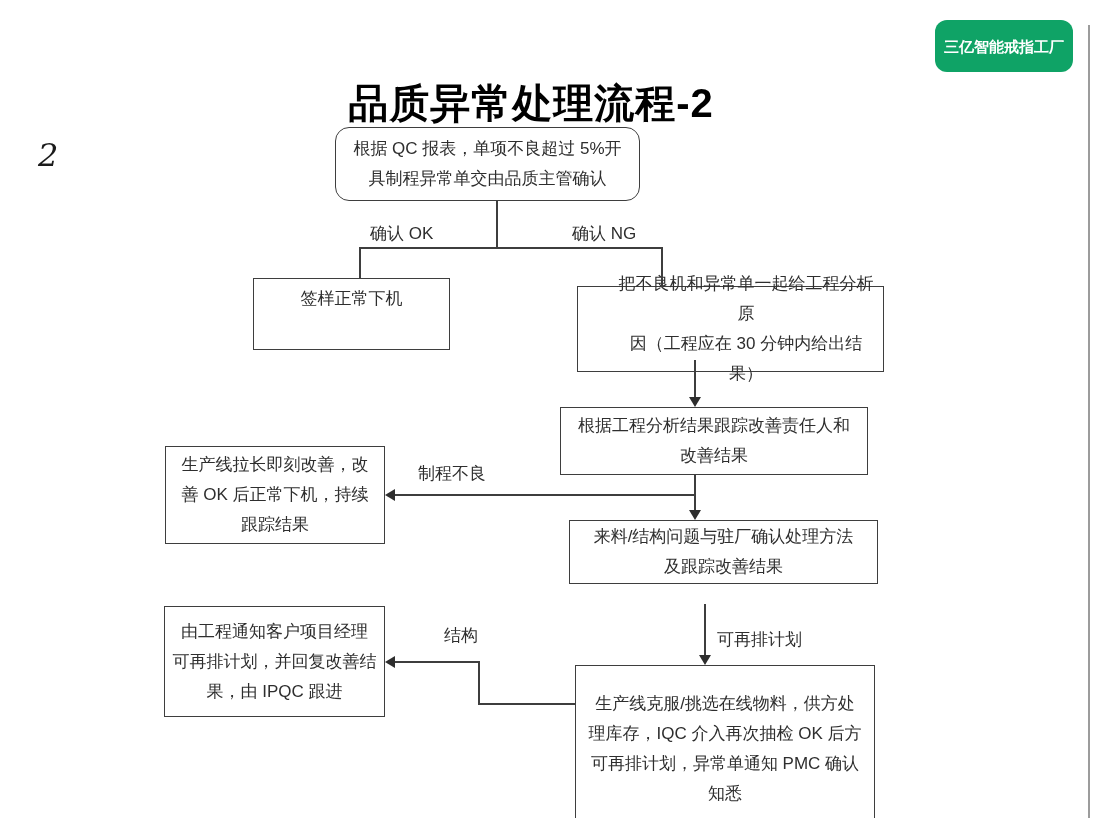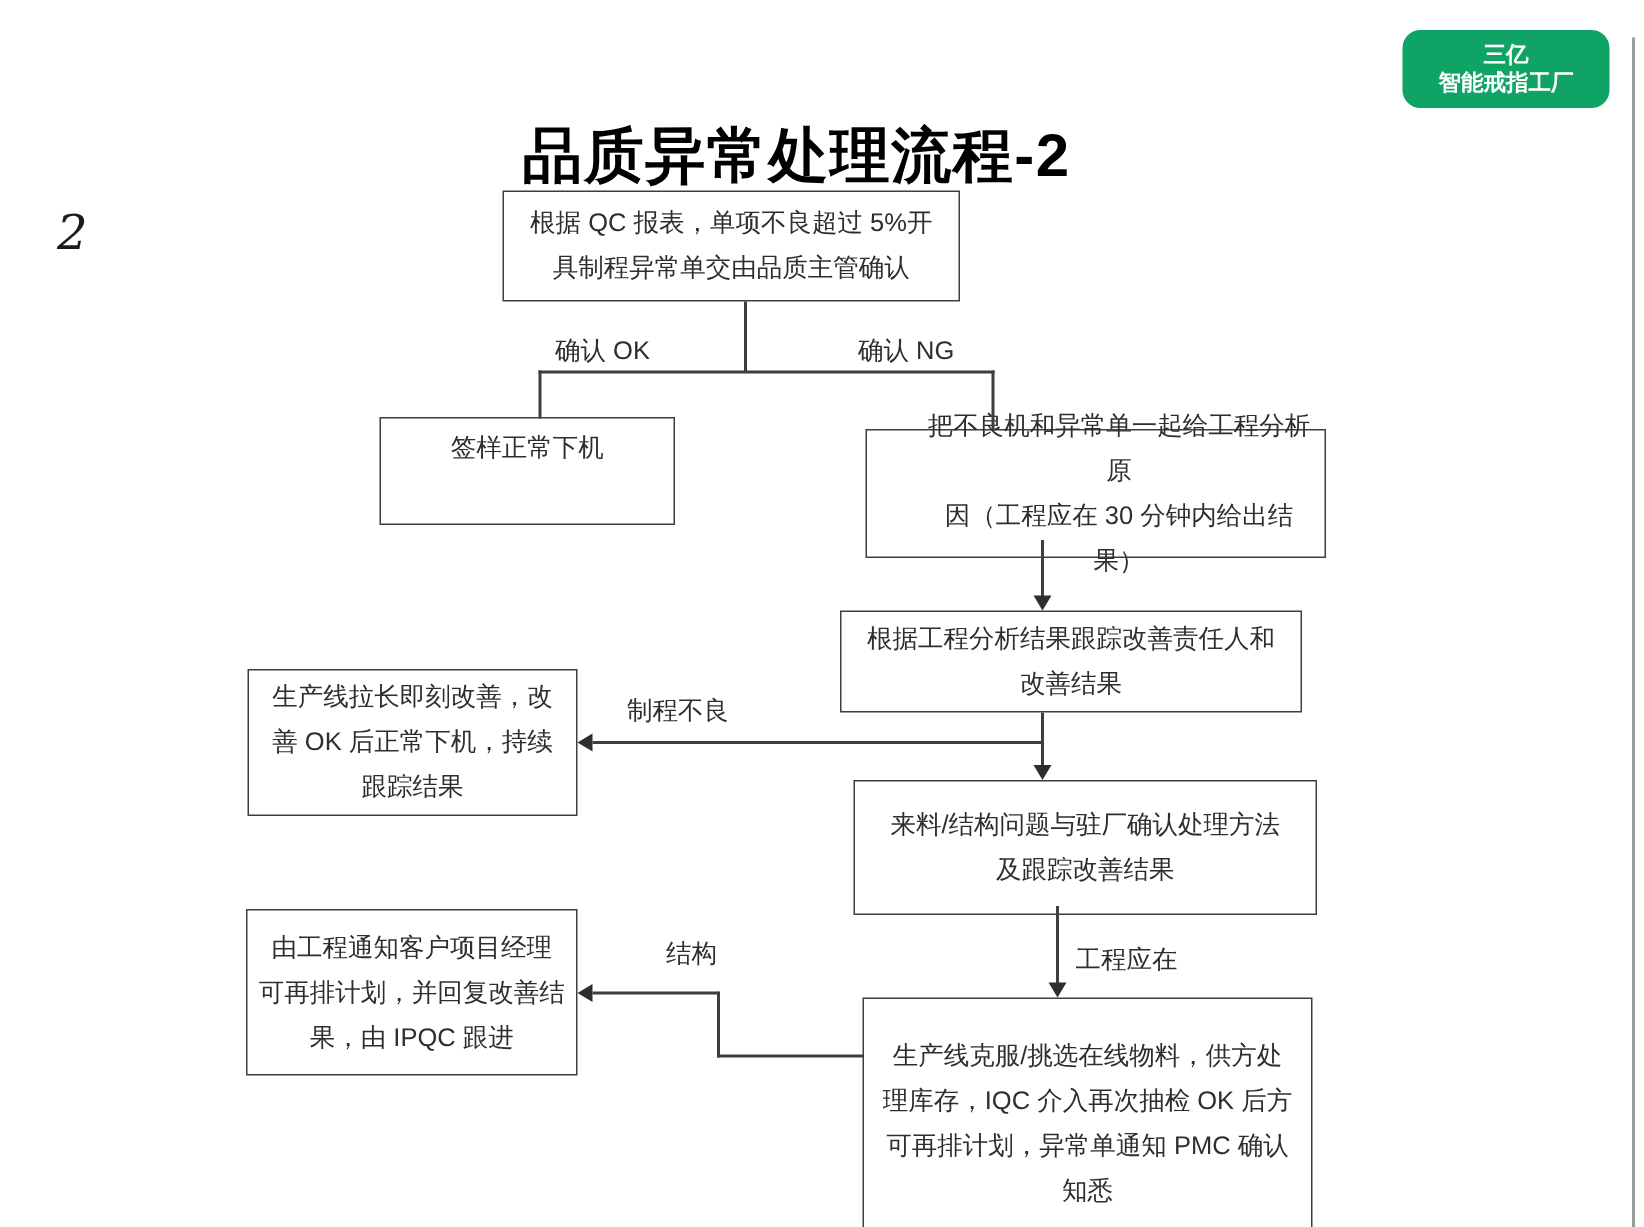--- a/index.html
+++ b/index.html
@@ -27,21 +27,21 @@
     position: absolute;
     left: 935px; top: 20px;
     width: 138px; height: 52px;
     background: #0fa366;
     border-radius: 12px;
     color: #ffffff;
     font-weight: bold;
     font-size: 15px;
     line-height: 19px;
     display: flex;
-    flex-direction: column;
+    flex-direction: row;
     align-items: center;
     justify-content: center;
     text-align: left;
   }
 
   .page-title {
     position: absolute;
     left: 531px; top: 76px;
     transform: translateX(-50%);
     white-space: nowrap;
@@ -68,26 +68,26 @@
     color: #2e2e2e;
     font-size: 17px;
     line-height: 30px;
     text-align: center;
     white-space: pre-line;
     display: flex;
     align-items: center;
     justify-content: center;
     padding: 2px 6px;
   }
-  #node-qc-report          { left: 335px; top: 127px; width: 305px; height: 74px; }
+  #node-qc-report          { left: 335px; top: 127px; width: 305px; height: 74px; border-radius: 14px; }
   #node-sign-off           { left: 253px; top: 278px; width: 197px; height: 72px; padding-bottom: 32px; }
   #node-engineer-analysis  { left: 577px; top: 286px; width: 307px; height: 86px; padding-left: 37px; }
   #node-track-result       { left: 560px; top: 407px; width: 308px; height: 68px; }
   #node-line-leader        { left: 165px; top: 446px; width: 220px; height: 98px; }
-  #node-material-structure { left: 569px; top: 520px; width: 309px; height: 90px; }
+  #node-material-structure { left: 569px; top: 520px; width: 309px; height: 64px; }
   #node-notify-customer    { left: 164px; top: 606px; width: 221px; height: 111px; }
   #node-line-overcome      { left: 575px; top: 665px; width: 300px; height: 168px; }
 
   
   .edge-label {
     position: absolute;
     font-size: 17px;
     color: #2e2e2e;
     white-space: nowrap;
   }
@@ -169,21 +169,21 @@
 
   <div class="node" id="node-line-overcome">生产线克服/挑选在线物料，供方处
 理库存，IQC 介入再次抽检 OK 后方
 可再排计划，异常单通知 PMC 确认
 知悉</div>
 
   <div class="edge-label" id="label-confirm-ok">确认 OK</div>
   <div class="edge-label" id="label-confirm-ng">确认 NG</div>
   <div class="edge-label" id="label-process-defect">制程不良</div>
   <div class="edge-label" id="label-structure">结构</div>
-  <div class="edge-label" id="label-incoming-defect">工程应在</div>
+  <div class="edge-label" id="label-incoming-defect">可再排计划</div>
 
   <div class="line" id="ln-v-top-drop"></div>
   <div class="line" id="ln-h-branch"></div>
   <div class="line" id="ln-v-ok-drop"></div>
   <div class="line" id="ln-v-ng-drop"></div>
   <div class="line" id="ln-v-analysis-down"></div>
   <div class="line" id="ln-v-track-down"></div>
   <div class="line" id="ln-h-process-left"></div>
   <div class="line" id="ln-v-material-down"></div>
   <div class="line" id="ln-h-structure"></div>

